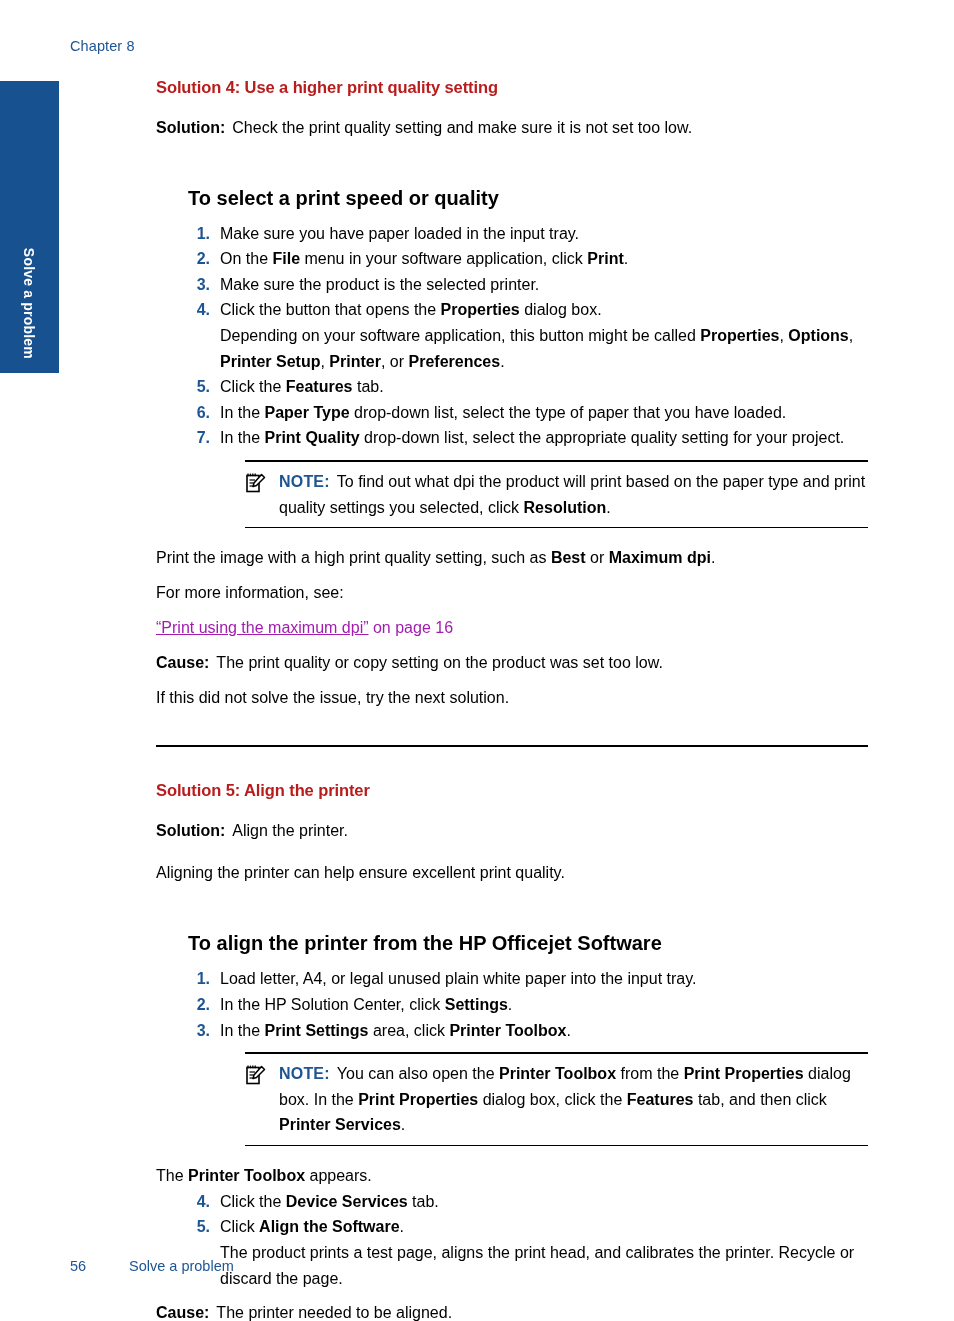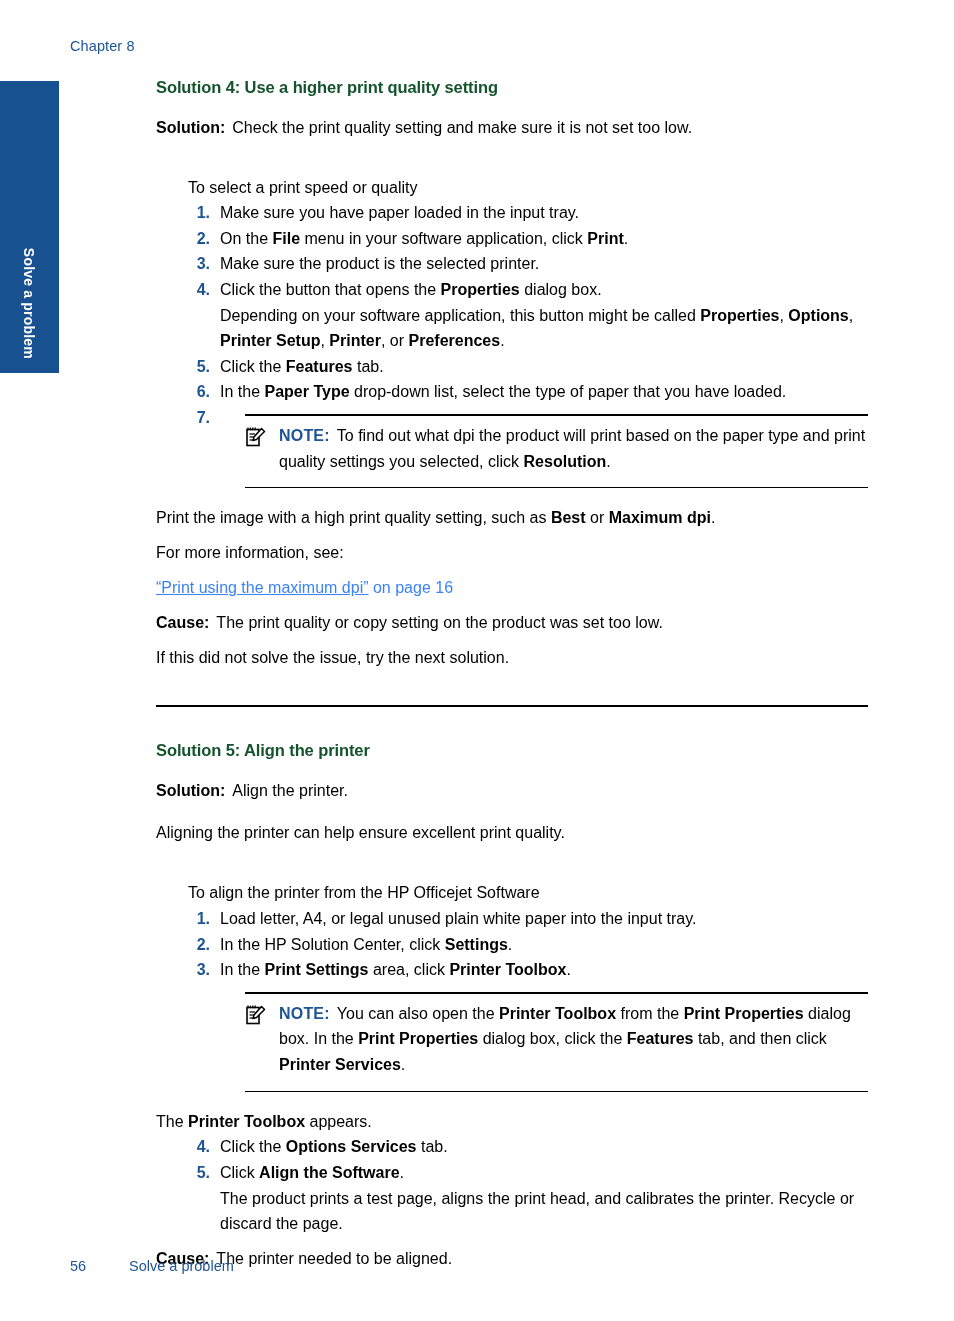--- a/index.html
+++ b/index.html
@@ -63,45 +63,45 @@
     position: absolute;
     left: 156px;
     top: 78px;
     width: 712px;
   }
 
   h2.solution-heading {
     margin: 0;
     font-size: 16.5px;
     font-weight: bold;
-    color: #14532d;
+    color: #b91c1c;
     letter-spacing: -0.1px;
     line-height: 1.2;
   }
 
   .indent {
     margin-left: 32px;
   }
 
   p.body {
     margin: 0;
     font-size: 16px;
     line-height: 1.62;
     color: #000000;
   }
 
   .gap-sm { height: 9px; }
   .gap-md { height: 17px; }
   .gap-xl { height: 34px; }
 
   h3.proc-heading {
-    margin: 0;
+    margin: 7px;
     margin-left: 32px;
-    font-size: 16px;
-    font-weight: normal;
+    font-size: 20px;
+    font-weight: bold;
     line-height: 1.6;
   }
 
   
   ol.steps {
     margin: 0;
     padding: 0;
     list-style: none;
   }
   ol.steps > li {
@@ -124,21 +124,21 @@
     display: block;
   }
 
   
   .note {
     margin-left: 89px;
     margin-right: 0px;
     width: 623px;
     border-top: 2px solid #000000;
     border-bottom: 1.5px solid #000000;
-    padding: 7px 0 13px 0;
+    padding: 7px 0 7px 0;
     position: relative;
     box-sizing: border-box;
   }
   .note-inner {
     position: relative;
     padding-left: 34px;
     font-size: 16px;
     line-height: 1.6;
   }
   .note-icon {
@@ -157,21 +157,21 @@
 
   
   .section-divider {
     width: 712px;
     height: 0;
     border-top: 2px solid #000000;
   }
 
   
   a.doclink, .doclink {
-    color: #3b82f6;
+    color: #a21caf;
     text-decoration: none;
   }
   .doclink u { text-decoration: underline; }
 
   b, strong { font-weight: bold; }
 
   
   .footer {
     position: absolute;
     left: 70px;
@@ -230,20 +230,21 @@
       <li>
         <span class="num">5.</span>
         <span>Click the <b>Features</b> tab.</span>
       </li>
       <li>
         <span class="num">6.</span>
         <span>In the <b>Paper Type</b> drop-down list, select the type of paper that you have loaded.</span>
       </li>
       <li>
         <span class="num">7.</span>
+        <span>In the <b>Print Quality</b> drop-down list, select the appropriate quality setting for your project.</span>
       </li>
     </ol>
 
     <div class="gap-sm"></div>
 
     <div class="note">
       <div class="note-inner">
         <span class="note-icon">
           <svg width="22" height="22" viewBox="0 0 22 22" xmlns="http://www.w3.org/2000/svg">
             <rect x="2" y="3.5" width="12" height="16" fill="#ffffff" stroke="#000000" stroke-width="1.6"></rect>
@@ -343,21 +344,21 @@
       </div>
     </div>
 
     <div class="gap-md"></div>
 
     <p class="body indent">The <b>Printer Toolbox</b> appears.</p>
 
     <ol class="steps">
       <li>
         <span class="num">4.</span>
-        <span>Click the <b>Options Services</b> tab.</span>
+        <span>Click the <b>Device Services</b> tab.</span>
       </li>
       <li>
         <span class="num">5.</span>
         <span>Click <b>Align the Software</b>.</span>
         <span class="substep">The product prints a test page, aligns the print head, and calibrates the printer. Recycle or discard the page.</span>
       </li>
     </ol>
 
     <div class="gap-sm"></div>
 

